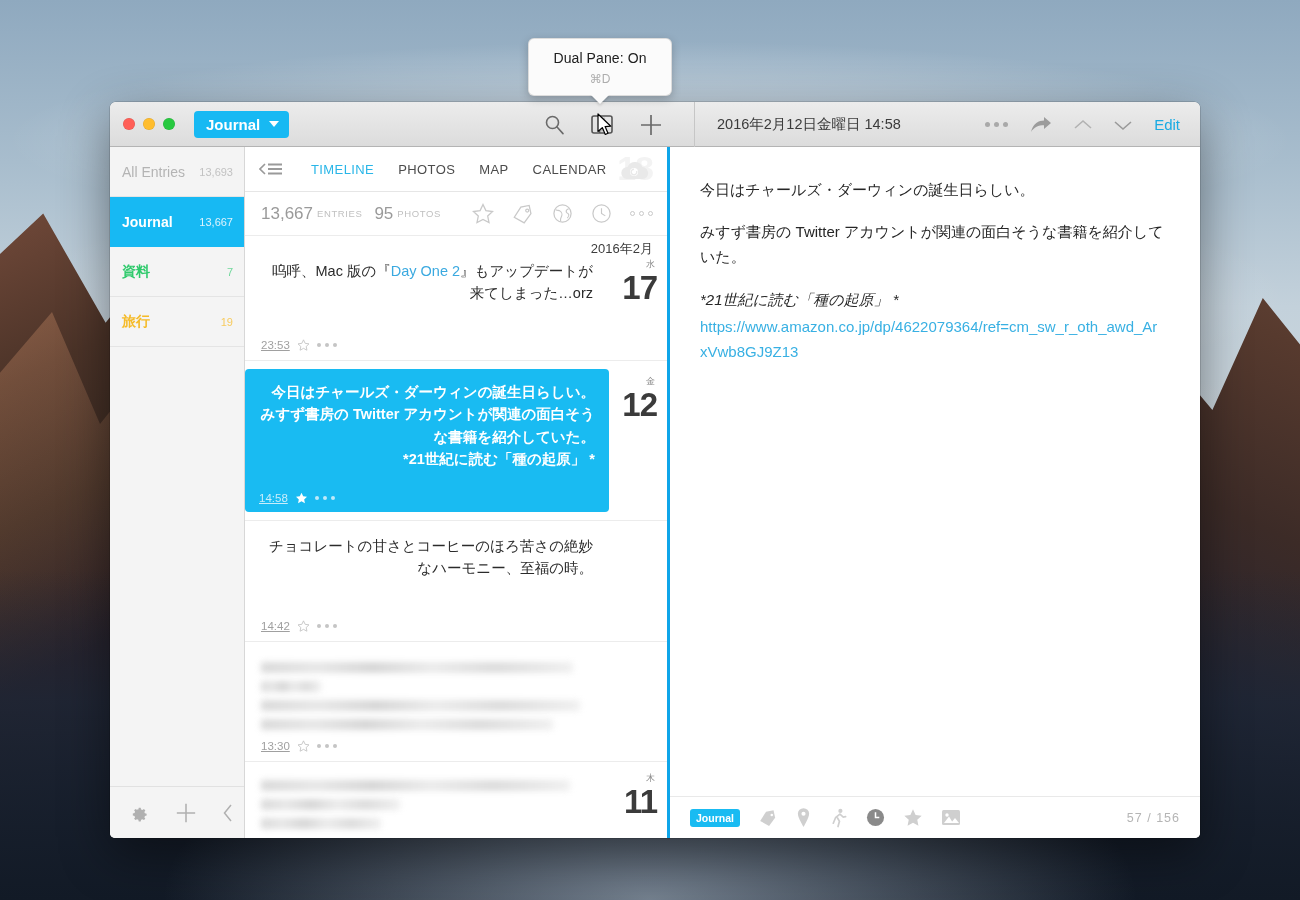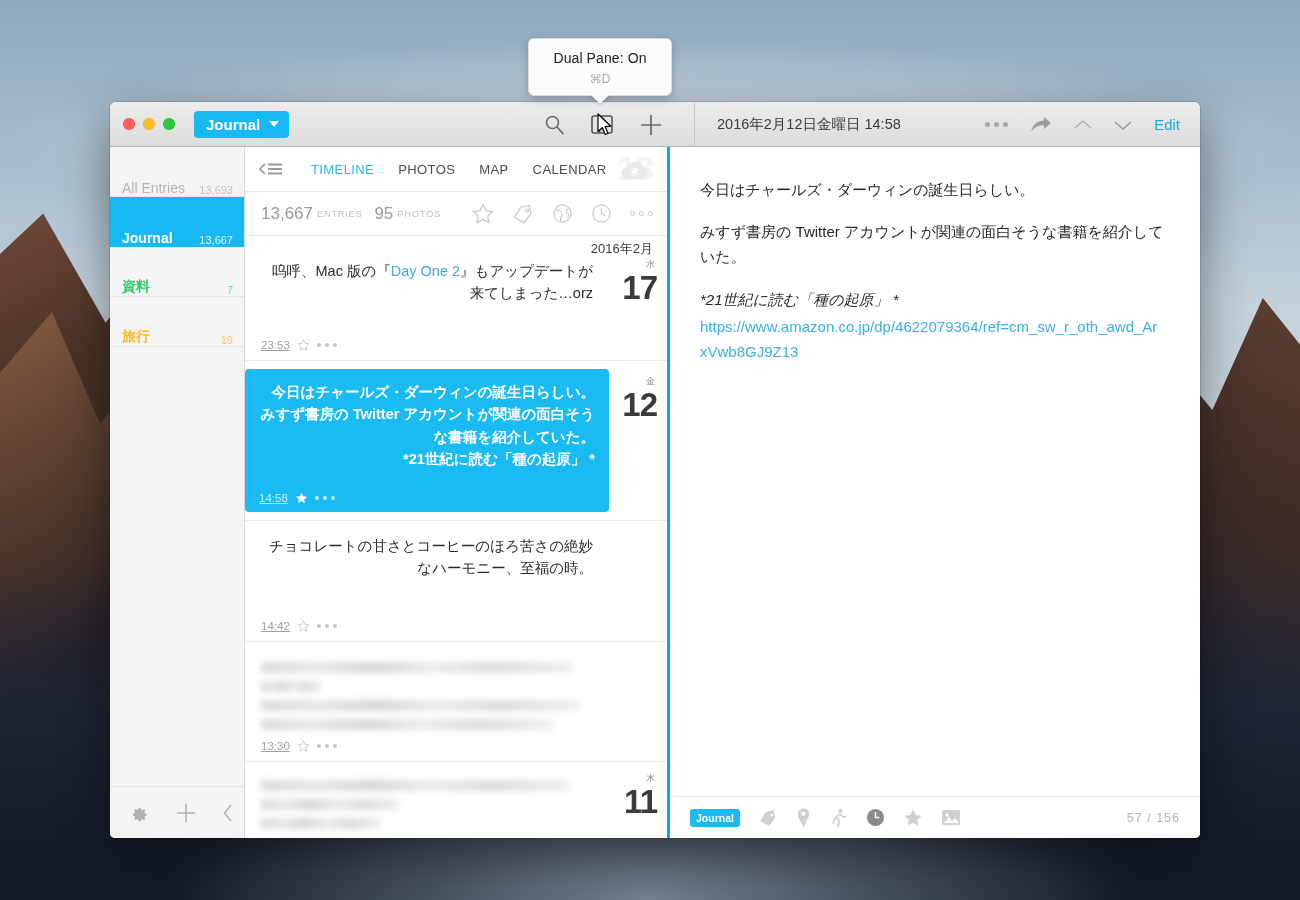--- a/index.html
+++ b/index.html
@@ -137,21 +137,21 @@
 
   
   .sidebar {
     width: 135px; flex: 0 0 135px;
     background: #f4f4f4;
     border-right: 1px solid #d7d7d7;
     display: flex; flex-direction: column;
   }
   .side-list { flex: 1; }
   .side-item {
-    height: 50px; display: flex; align-items: flex-end; justify-content: space-between;
+    height: 50px; display: flex; align-items: center; justify-content: space-between;
     padding: 0 11px 0 12px;
     border-bottom: 1px solid #e4e4e4;
     font-size: 14px; cursor: default;
   }
   .side-item .cnt { font-size: 11px; }
   .si-all { color: #b4b4b4; }
   .si-all .cnt { color: #c2c2c2; }
   .si-sel { background: #17b9f3; border-bottom-color: #17b9f3; }
   .si-sel .lbl { color: #fff; font-weight: bold; }
   .si-sel .cnt { color: #ddf3fd; }

